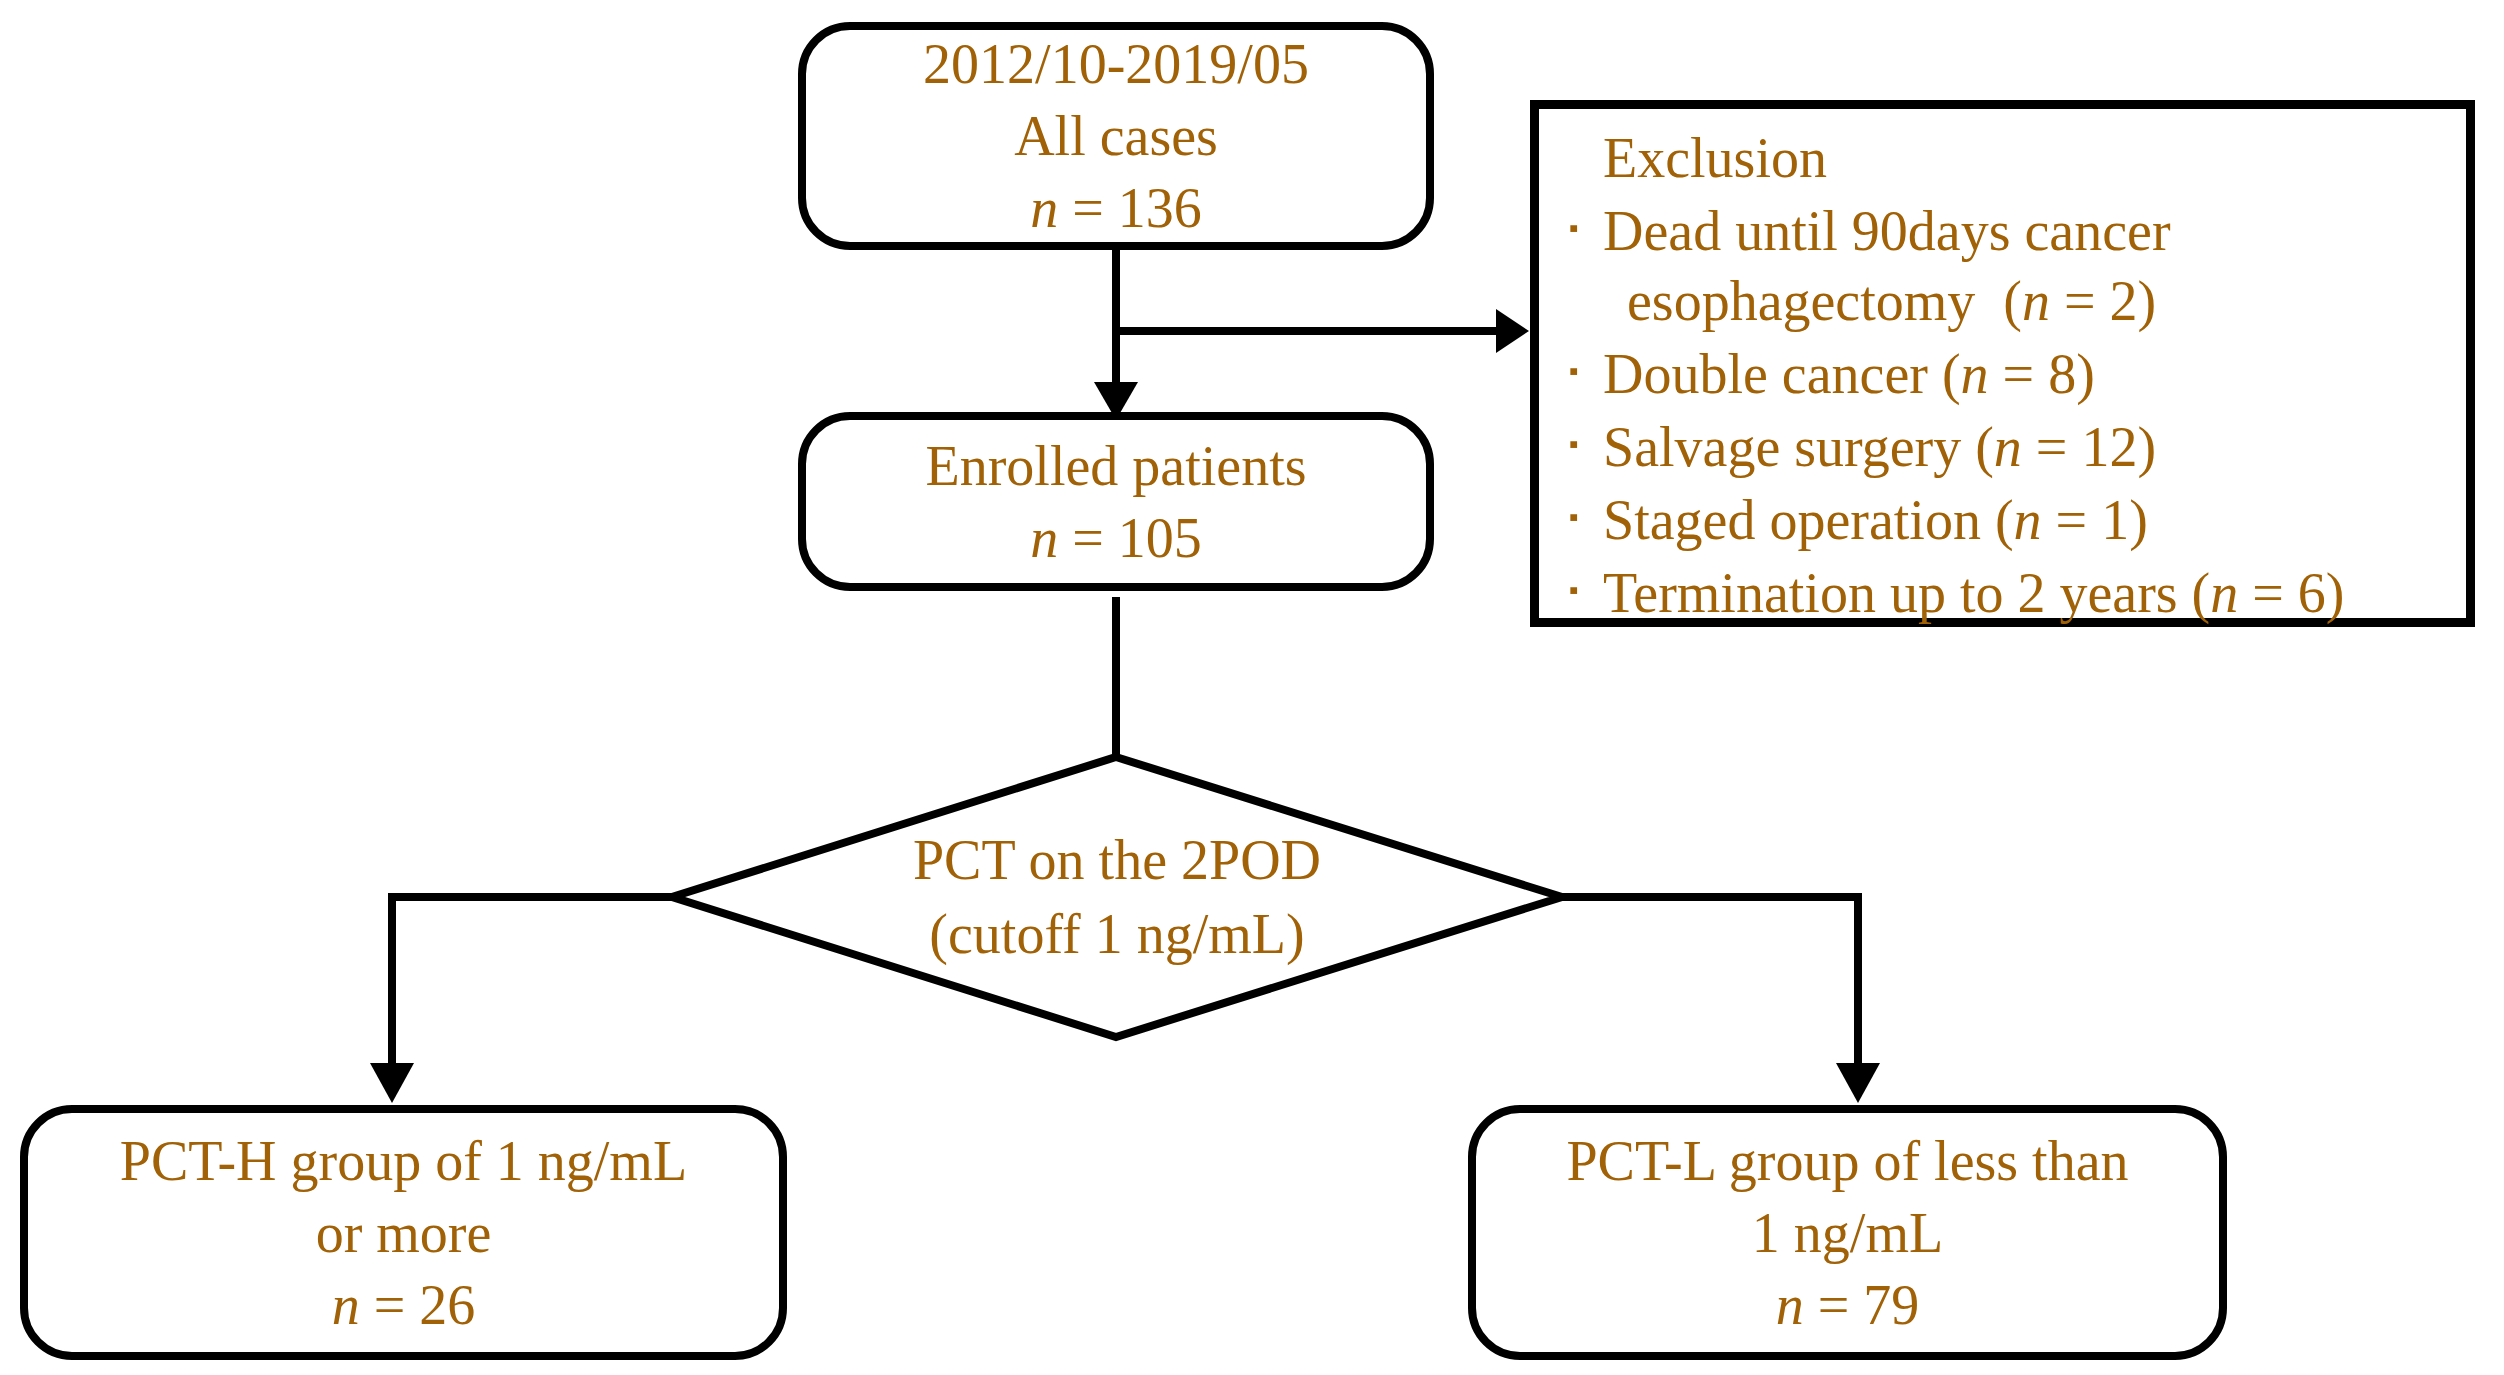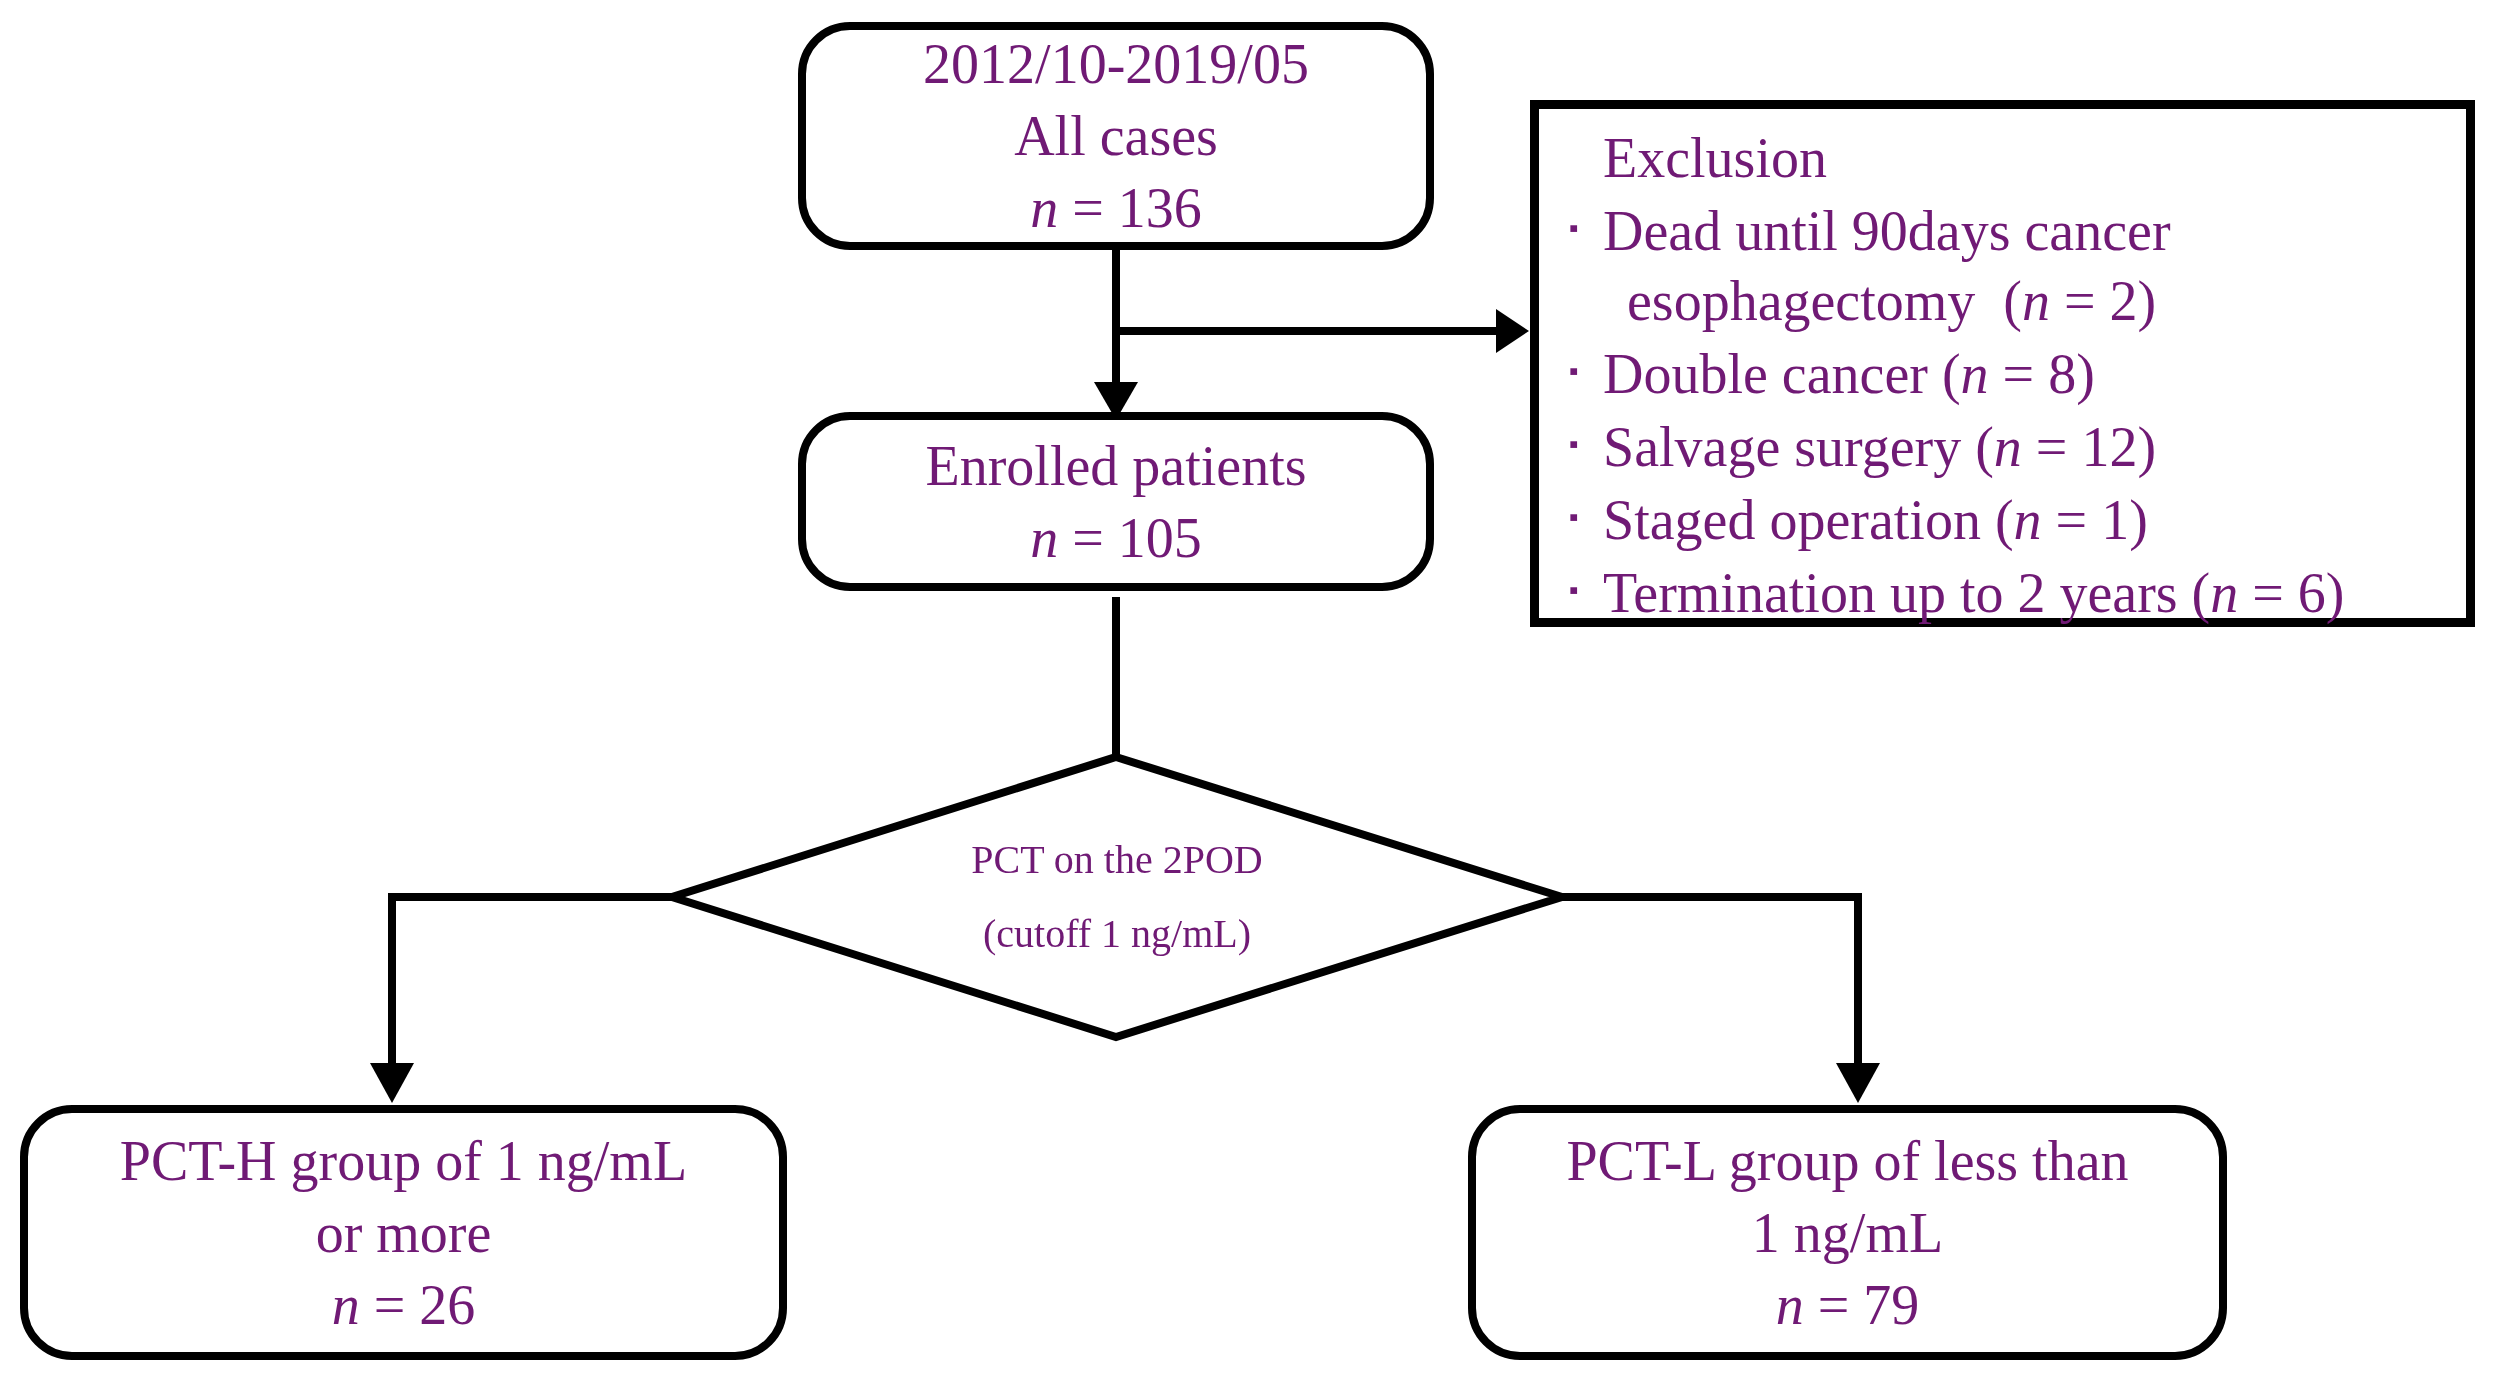--- a/index.html
+++ b/index.html
@@ -2,21 +2,21 @@
 <html><head>
 <meta charset="utf-8">
 <style>
   * { box-sizing: border-box; }
   html, body { margin: 0; padding: 0; background: #ffffff; }
   .canvas {
     position: relative;
     width: 2504px;
     height: 1375px;
     background: #ffffff;
-    color: #701a75;
+    color: #a16207;
     font-family: "Liberation Serif", "DejaVu Serif", serif;
     overflow: hidden;
   }
   svg.connectors { position: absolute; left: 0; top: 0; }
   .box {
     position: absolute;
     border: 8px solid #000000;
     background: #ffffff;
     display: flex;
     flex-direction: column;
@@ -36,21 +36,21 @@
     left: 1530px; top: 100px; width: 945px; height: 527px;
     border-width: 9px; border-radius: 0;
     justify-content: flex-start; align-items: flex-start; text-align: left;
     padding: 14px 8px 0 64px;
     line-height: 70px;
   }
   #diamond-label {
     position: absolute;
     left: 767px; top: 823px; width: 700px;
     text-align: center;
-    font-size: 40px; line-height: 74px;
+    font-size: 56px; line-height: 74px;
     white-space: nowrap;
   }
   .bullet {
     display: inline-block;
     width: 34px;
     margin-left: -34px;
     font-size: 27px;
     vertical-align: 13px;
   }
   .indent { padding-left: 24px; }

